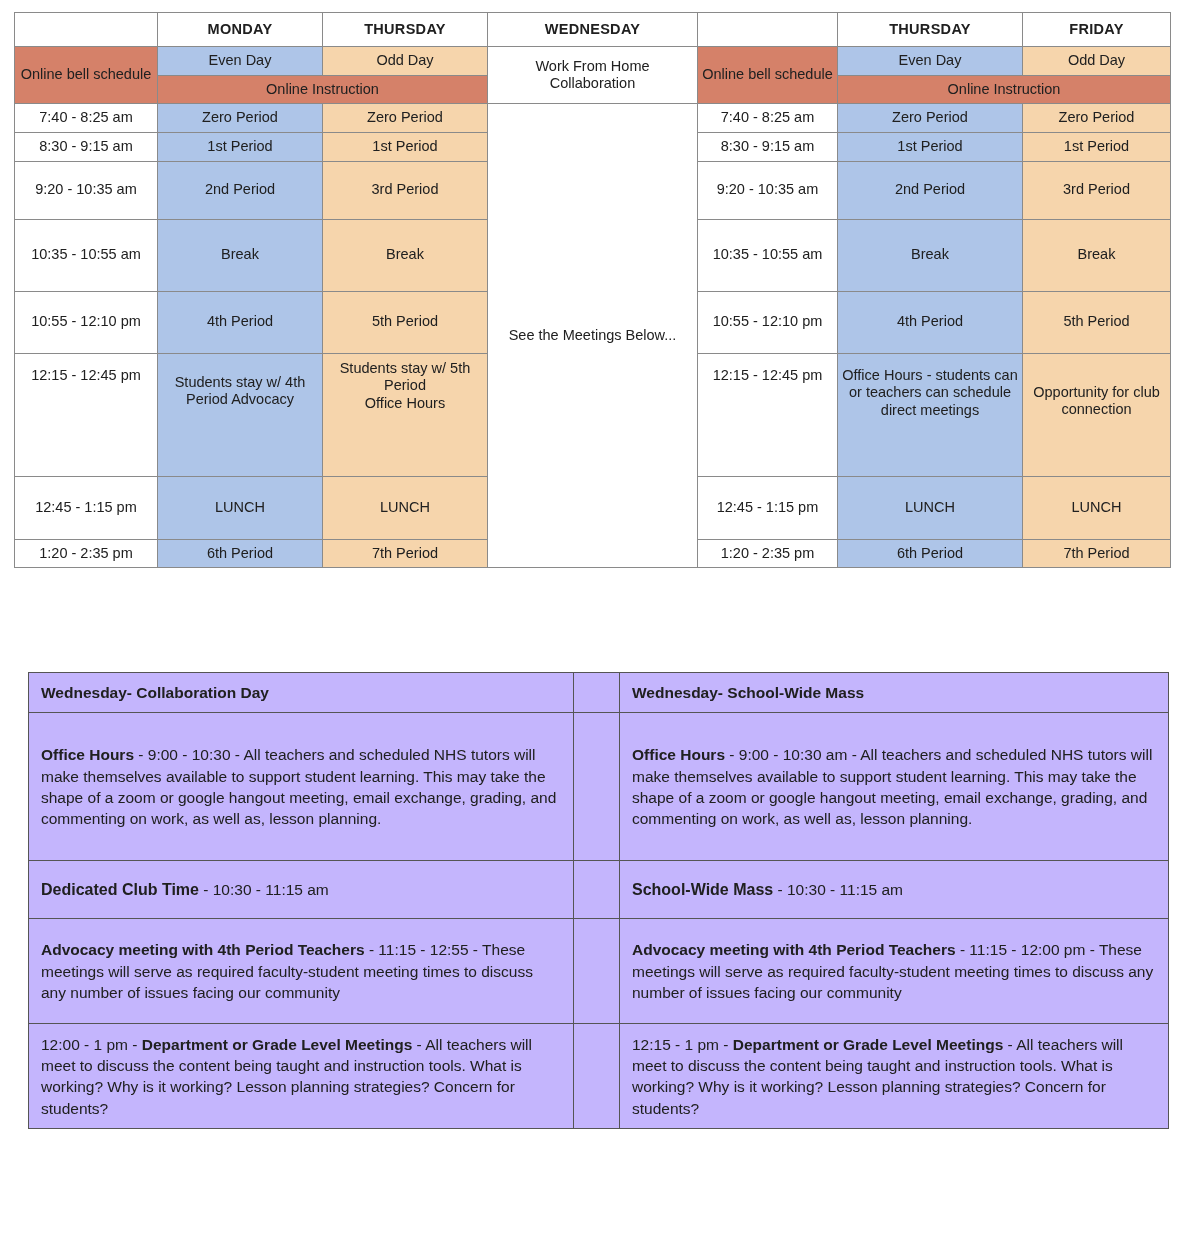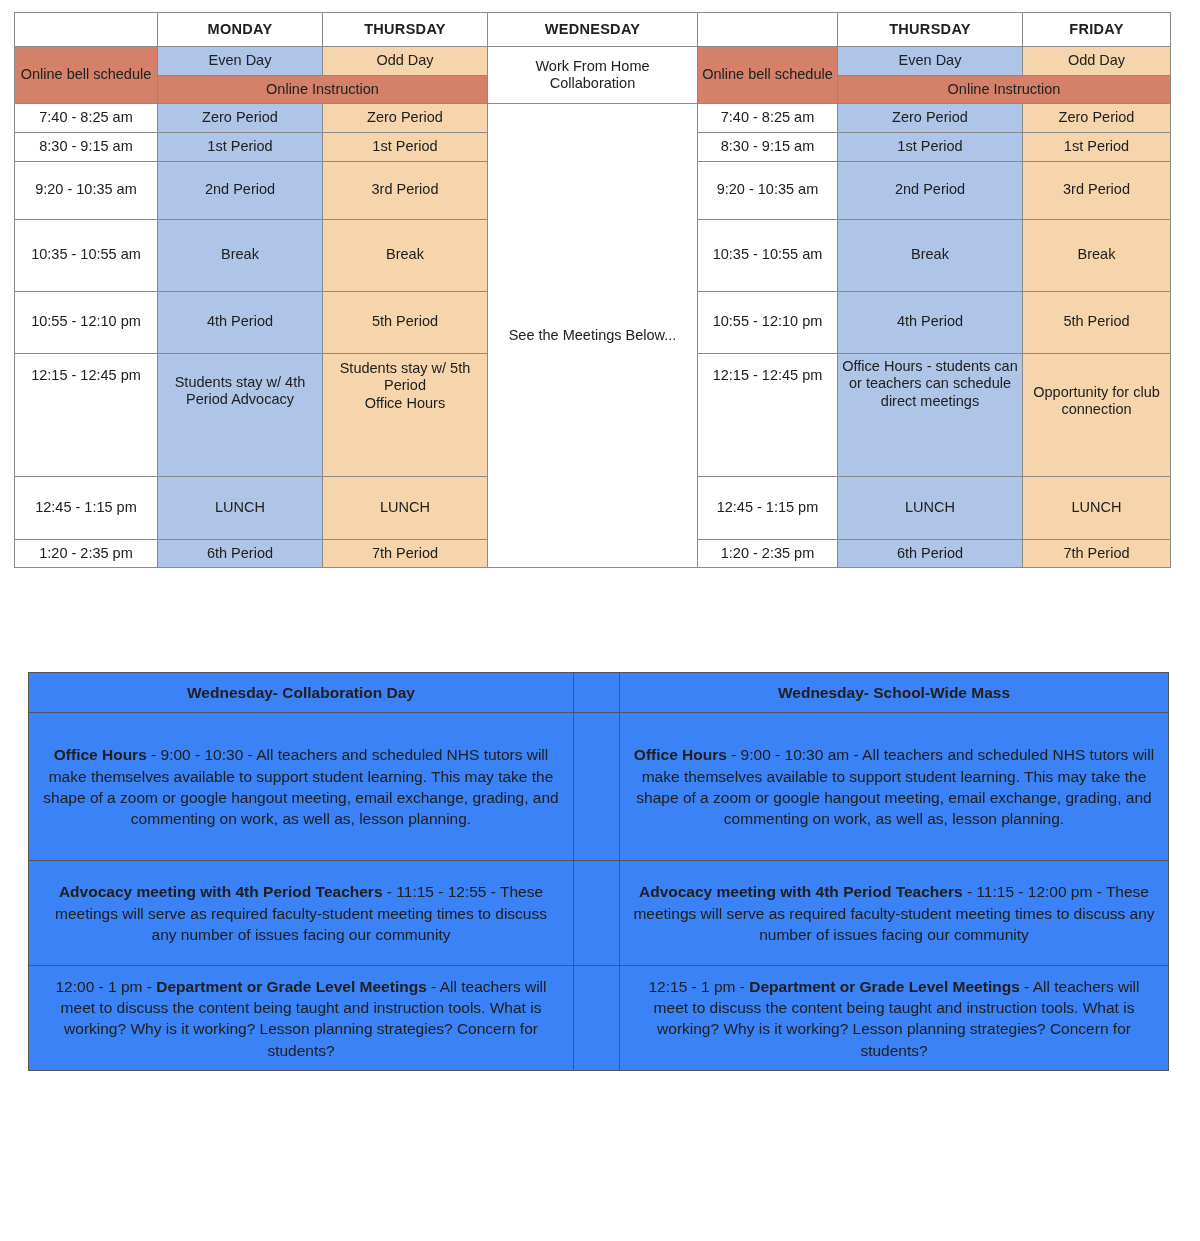--- a/index.html
+++ b/index.html
@@ -58,25 +58,24 @@
     width: 1140px;
   }
   table.detail {
     border-collapse: collapse;
     table-layout: fixed;
     width: 1140px;
   }
   table.detail td {
     border: 1px solid #555555;
     vertical-align: middle;
-    text-align: center;
     font-size: 15.5px;
     line-height: 1.38;
     padding: 9px 12px;
-    background: #3b82f6;
+    background: #c4b5fd;
   }
   td.gapcol {
     border-top: none;
     border-bottom: none;
     border-left: 1px solid #555555;
     border-right: 1px solid #555555;
     padding: 0;
   }
   td.gapcol.nb { border: none; }
   .dhead {
@@ -173,21 +172,21 @@
       <td class="c-blue">4th Period</td>
       <td class="c-orange">5th Period</td>
     </tr>
 
     <tr style="height:123px">
       <td class="timecell" style="vertical-align:top;padding-top:13px">12:15 - 12:45 pm</td>
       <td class="c-blue" style="vertical-align:top;padding-top:20px;white-space:pre-line">Students stay w/ 4th Period Advocacy</td>
       <td class="c-orange" style="vertical-align:top;padding-top:6px;white-space:pre-line">Students stay w/ 5th Period
 Office Hours</td>
       <td class="timecell" style="vertical-align:top;padding-top:13px">12:15 - 12:45 pm</td>
-      <td class="c-blue" style="vertical-align:top;padding-top:4px">Office Hours - students can or teachers can schedule direct meetings</td>
+      <td class="c-blue" style="vertical-align:top;padding-top:13px">Office Hours - students can or teachers can schedule direct meetings</td>
       <td class="c-orange" style="vertical-align:top;padding-top:30px">Opportunity for club connection</td>
     </tr>
 
     <tr style="height:63px">
       <td class="timecell">12:45 - 1:15 pm</td>
       <td class="c-blue">LUNCH</td>
       <td class="c-orange">LUNCH</td>
       <td class="timecell">12:45 - 1:15 pm</td>
       <td class="c-blue">LUNCH</td>
       <td class="c-orange">LUNCH</td>
@@ -219,20 +218,25 @@
       <td class="gapcol"></td>
       <td class="dhead">Wednesday- School-Wide Mass</td>
     </tr>
 
     <tr>
       <td style="height:148px"><b class="em">Office Hours</b><span> - 9:00 - 10:30 - All teachers and scheduled NHS tutors will make themselves available to support student learning.  This may take the shape of a zoom or google hangout meeting, email exchange, grading, and commenting on work, as well as, lesson planning.</span></td>
       <td class="gapcol"></td>
       <td><b class="em">Office Hours</b><span> - 9:00 - 10:30 am - All teachers and scheduled NHS tutors will make themselves available to support student learning.  This may take the shape of a zoom or google hangout meeting, email exchange, grading, and commenting on work, as well as, lesson planning.</span></td>
     </tr>
 
+    <tr>
+      <td style="height:58px"><b class="em" style="font-size:16px">Dedicated Club Time</b><span> - 10:30 - 11:15 am</span></td>
+      <td class="gapcol"></td>
+      <td><b class="em" style="font-size:16px">School-Wide Mass</b><span> - 10:30 - 11:15 am</span></td>
+    </tr>
 
     <tr>
       <td style="height:105px"><b class="em">Advocacy meeting with 4th Period Teachers</b><span> - 11:15 - 12:55 - These meetings will serve as required faculty-student meeting times to discuss any number of issues facing our community</span></td>
       <td class="gapcol"></td>
       <td><b class="em">Advocacy meeting with 4th Period Teachers</b><span> - 11:15 - 12:00 pm - These meetings will serve as required faculty-student meeting times to discuss any number of issues facing our community</span></td>
     </tr>
 
     <tr>
       <td style="height:105px"><span>12:00 - 1 pm - </span><b class="em">Department or Grade Level Meetings</b><span> - All teachers will meet to discuss the content being taught and instruction tools.  What is working?  Why is it working?  Lesson planning strategies?  Concern for students?</span></td>
       <td class="gapcol"></td>

